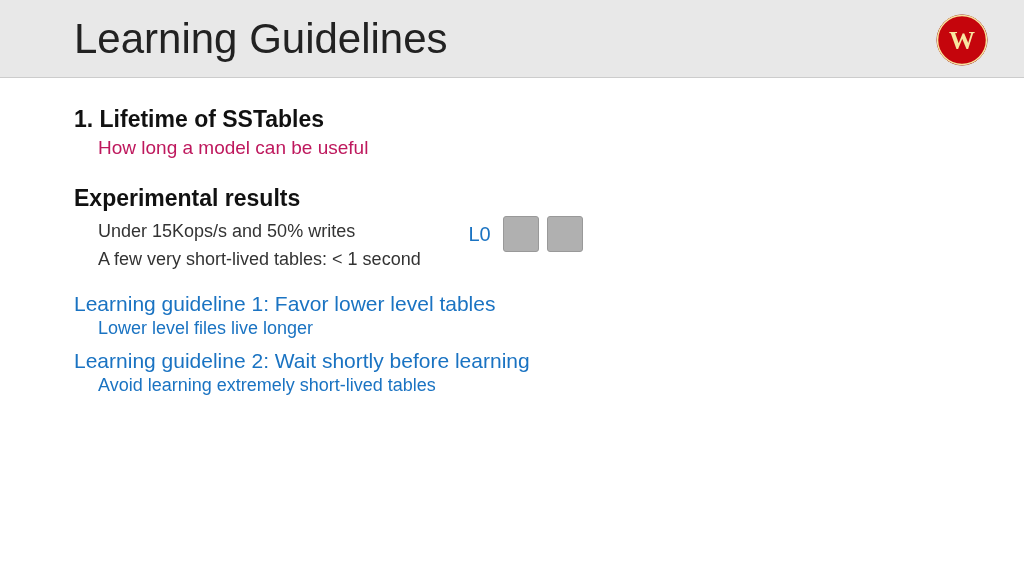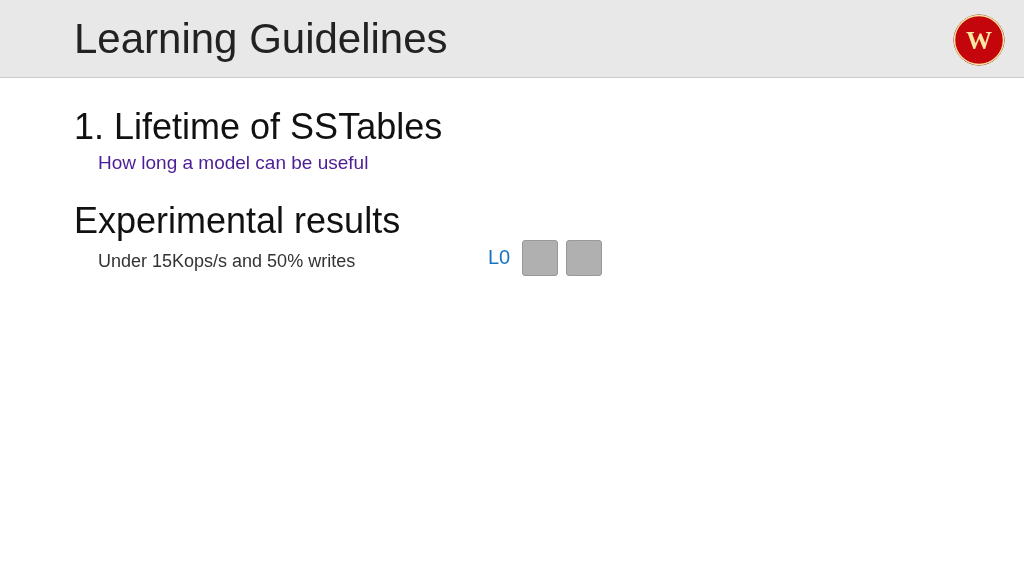--- a/index.html
+++ b/index.html
@@ -16,21 +16,21 @@
       width: 1024px;
       height: 576px;
       background: #ffffff;
       display: flex;
       flex-direction: column;
       position: relative;
     }
 
     .header-bar {
       background: #e8e8e8;
-      padding: 12px 9px 10px 74px;
+      padding: 12px 26px 10px 74px;
       border-bottom: 1px solid #ccc;
       display: flex;
       align-items: center;
       justify-content: space-between;
       min-height: 78px;
     }
 
     .title {
       font-size: 42px;
       font-weight: 400;
@@ -45,38 +45,37 @@
     }
 
     .content {
       padding: 28px 60px 20px 74px;
       flex: 1;
       display: flex;
       flex-direction: column;
     }
 
     .section-heading {
-      font-size: 36px;
-      font-weight: 400;
+      font-size: 23px;
+      font-weight: 700;
       color: #111;
       margin-bottom: 4px;
     }
 
     .section-sub {
       font-size: 19px;
-      color: #4c1d95;
+      color: #be185d;
       margin-left: 24px;
       margin-bottom: 18px;
     }
 
     .experimental-block {
       display: flex;
-      align-items: flex-end;
+      align-items: center;
       margin-top: 8px;
-      gap: 40px;
     }
 
     .exp-text {
       flex: 0 0 auto;
     }
 
     .exp-text .section-heading {
       margin-bottom: 6px;
     }
 
@@ -161,28 +160,39 @@
 
     <div>
       <div class="section-heading">1. Lifetime of SSTables</div>
       <div class="section-sub">How long a model can be useful</div>
     </div>
 
     <div class="experimental-block">
       <div class="exp-text">
         <div class="section-heading">Experimental results</div>
         <div class="bullet">Under 15Kops/s and 50% writes</div>
+        <div class="bullet">A few very short-lived tables: &lt; 1 second</div>
       </div>
 
       <div class="sstable-diagram">
 
         <div class="level-row">
           <span class="level-label">L0</span>
           <div class="sstable-box"></div>
           <div class="sstable-box"></div>
         </div>
 
 
       </div>
     </div>
 
+    <div class="guidelines">
+      <div>
+        <div class="guideline-main">Learning guideline 1: Favor lower level tables</div>
+        <div class="guideline-sub">Lower level files live longer</div>
+      </div>
+      <div>
+        <div class="guideline-main">Learning guideline 2: Wait shortly before learning</div>
+        <div class="guideline-sub">Avoid learning extremely short-lived tables</div>
+      </div>
+    </div>
   </div>
 </div>
 
 </body></html>

